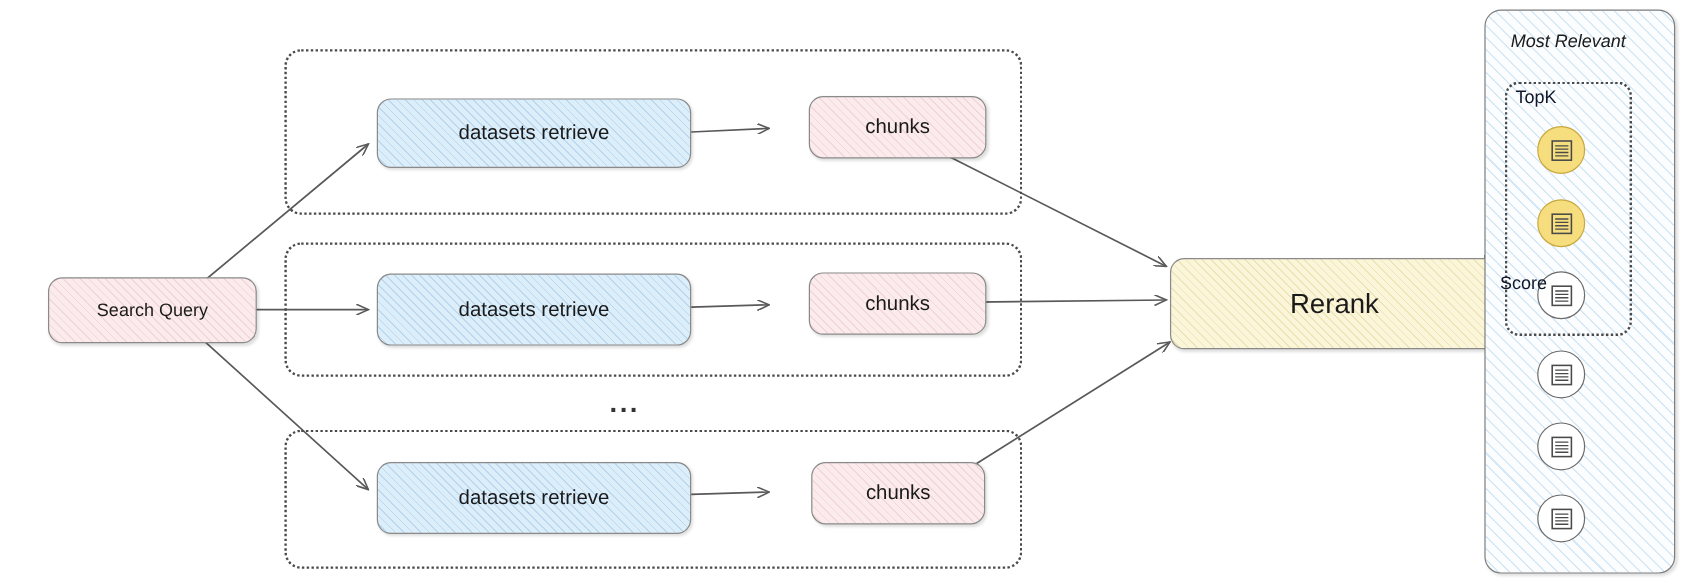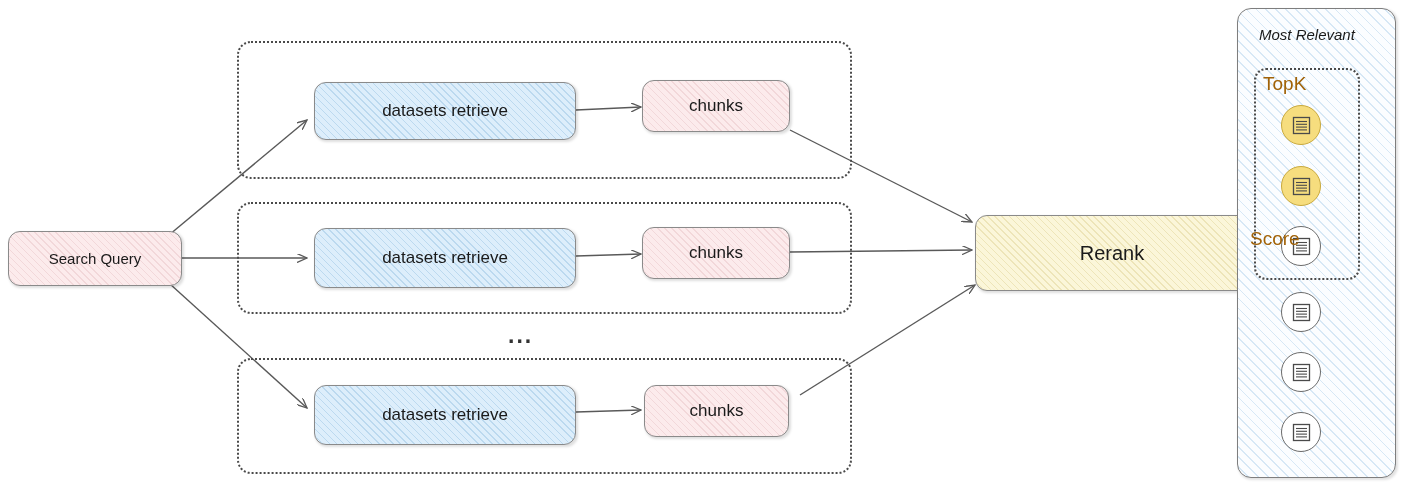--- a/index.html
+++ b/index.html
@@ -42,20 +42,21 @@
     box-shadow: 1.5px 1.5px 2.5px rgba(0,0,0,0.13);
   }
   .node span { position: relative; z-index: 2; }
 
   
   .fill-pink {
     background-color: #fcebec;
     background-image: repeating-linear-gradient(45deg,
       rgba(214,160,165,0.26) 0px, rgba(214,160,165,0.26) 1px,
       rgba(255,255,255,0) 1px, rgba(255,255,255,0) 5px);
+    margin-left: 32px;
   }
   .fill-blue {
     background-color: #ddeefb;
     background-image: repeating-linear-gradient(45deg,
       rgba(110,168,211,0.30) 0px, rgba(110,168,211,0.30) 1px,
       rgba(255,255,255,0) 1px, rgba(255,255,255,0) 5px);
   }
   .fill-yellow {
     background-color: #fbf6d9;
     background-image: repeating-linear-gradient(45deg,
@@ -101,22 +102,22 @@
   }
   .topk-box {
     position: absolute;
     box-sizing: border-box;
     border: 2px dotted #4a4a4a;
     border-radius: 12px;
     background: transparent;
   }
   .topk-label, .score-label {
     position: absolute;
-    font-size: 19px;
-    color: #a16207;
+    font-size: 15px;
+    color: #0f172a;
     white-space: nowrap;
   }
   .doc-circle {
     position: absolute;
     width: 40px;
     height: 40px;
     border-radius: 50%;
     box-sizing: border-box;
     display: flex;
     align-items: center;
@@ -188,21 +189,21 @@
   <div class="ellipsis" style="left:508px; top:324px;">...</div>
 
   <div class="group-box" style="left:237px; top:358px; width:615px; height:116px;"></div>
   <div class="node fill-blue" style="left:314px; top:385px; width:262px; height:60px; font-size:17px;">
     <span>datasets retrieve</span>
   </div>
   <div class="node fill-pink" style="left:644px; top:385px; width:145px; height:52px; font-size:17px;">
     <span>chunks</span>
   </div>
 
-  <div class="node fill-yellow" style="left:975px; top:215px; width:274px; height:76px; font-size:20px;">
+  <div class="node fill-yellow" style="left:975px; top:215px; width:274px; height:76px; font-size:23px;">
     <span>Rerank</span>
   </div>
 
   <div class="panel" style="left:1237px; top:8px; width:159px; height:470px;"></div>
 
   <div class="panel-title" style="left:1259px; top:26px;">Most Relevant</div>
 
   <div class="topk-box" style="left:1254px; top:68px; width:106px; height:212px;"></div>
   <div class="topk-label" style="left:1263px; top:73px;">TopK</div>
   <div class="score-label" style="left:1250px; top:228px; z-index:5;">Score</div>

